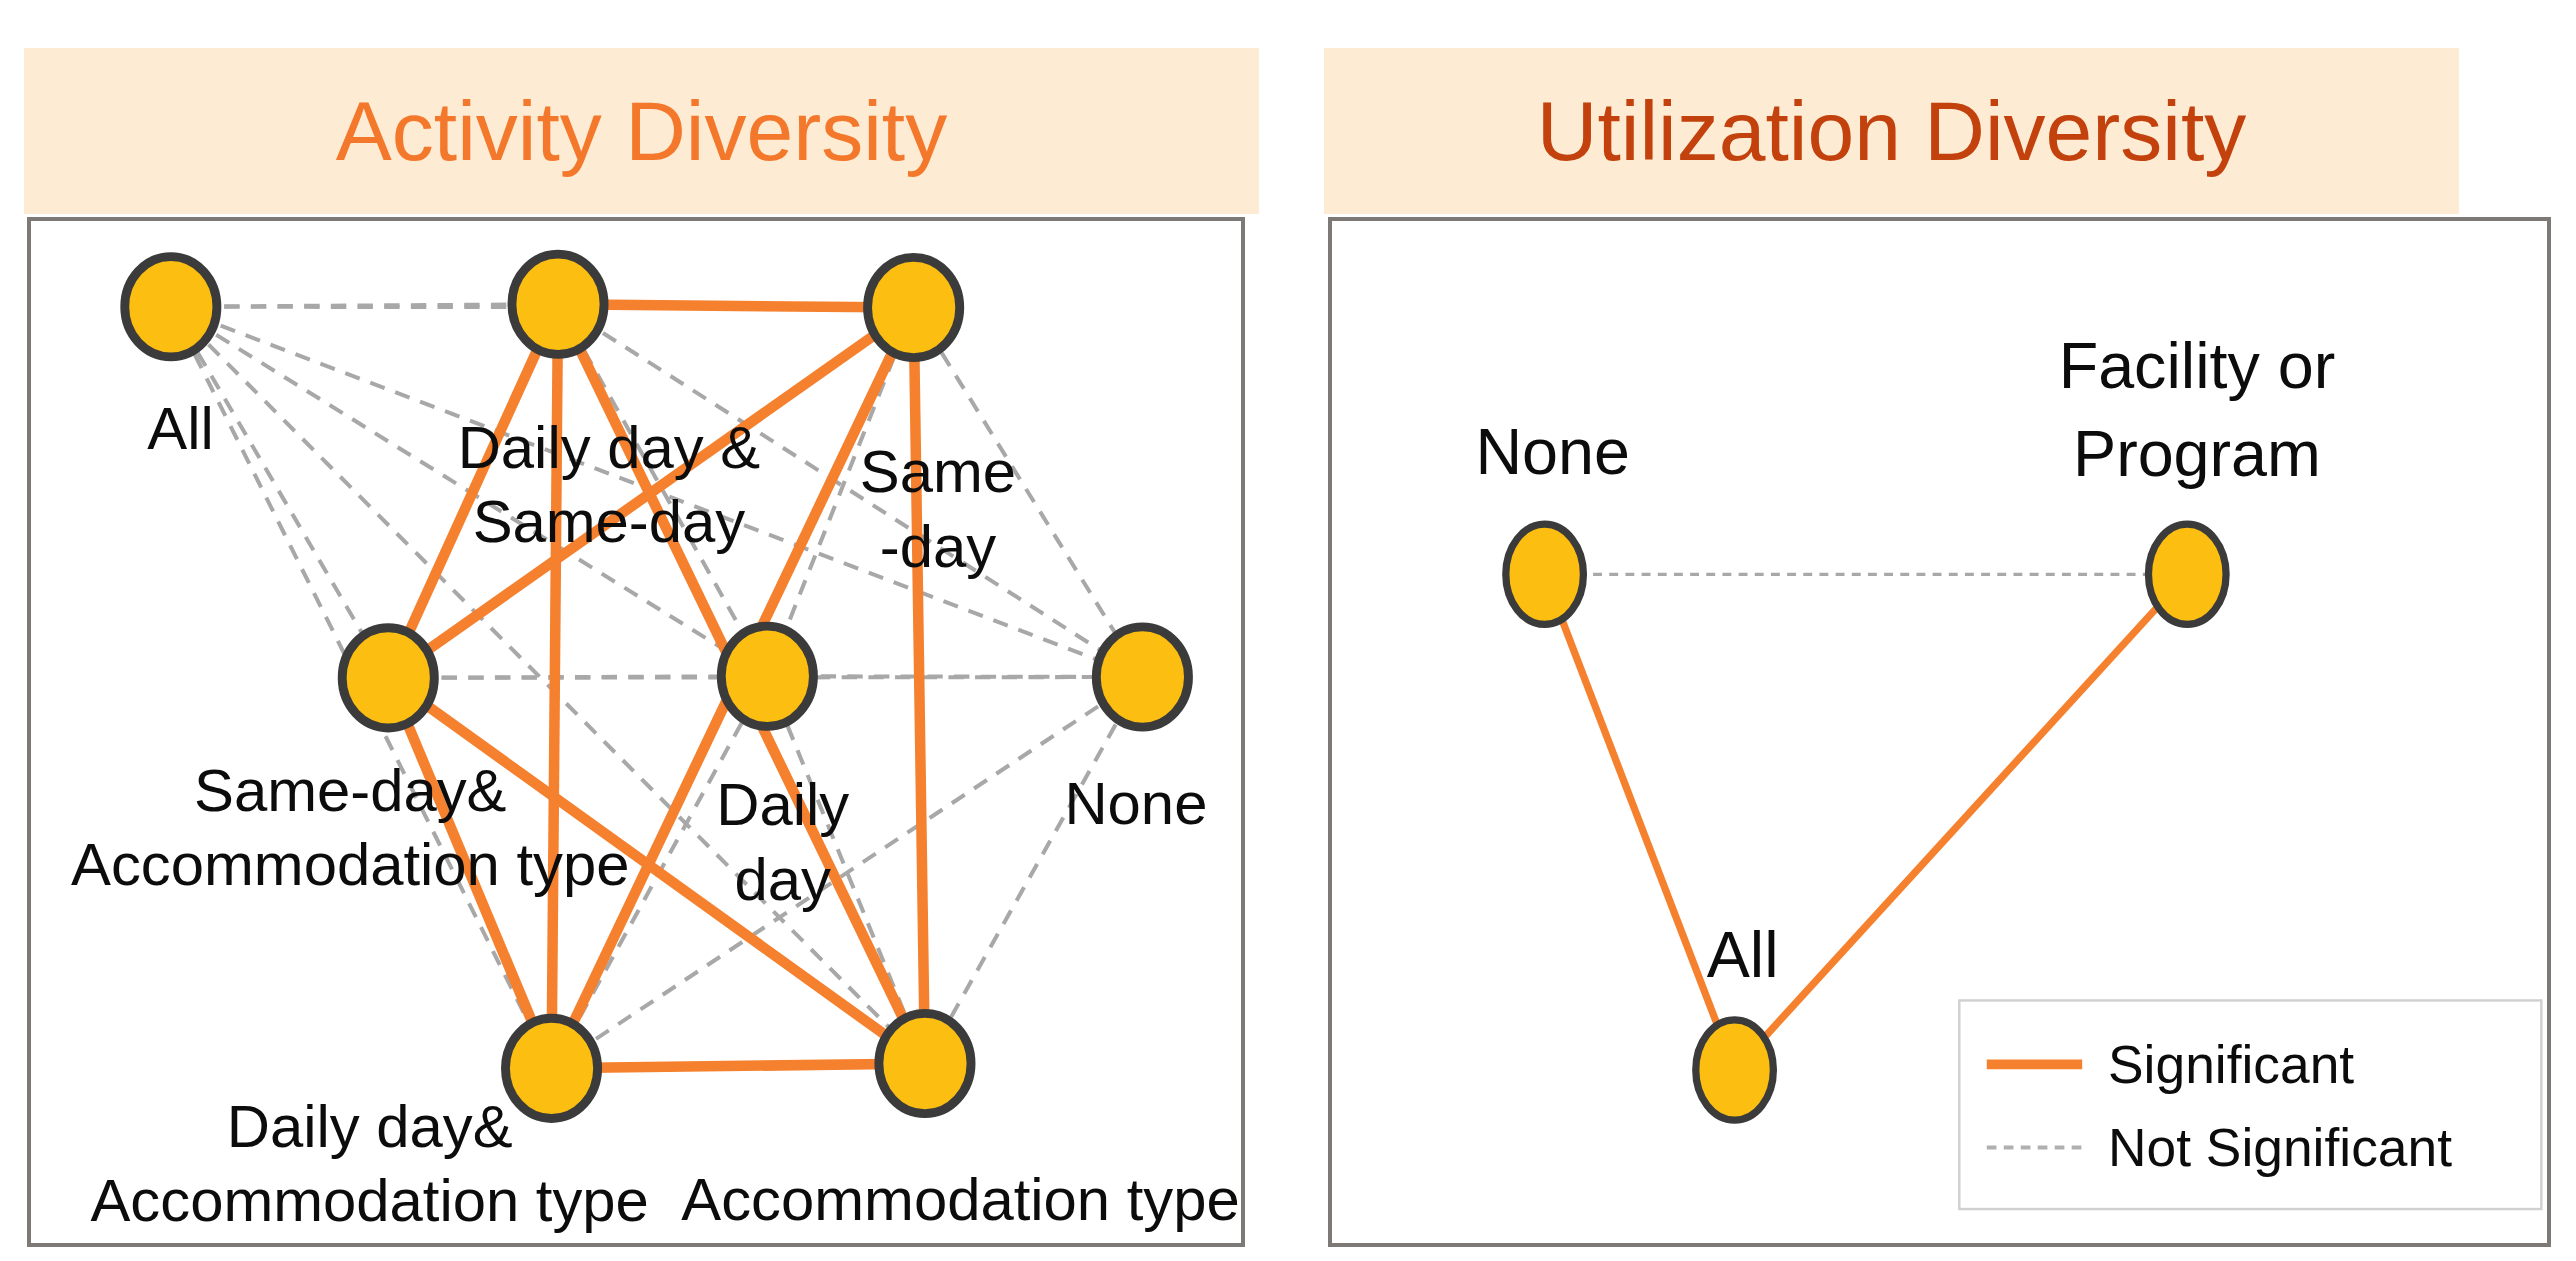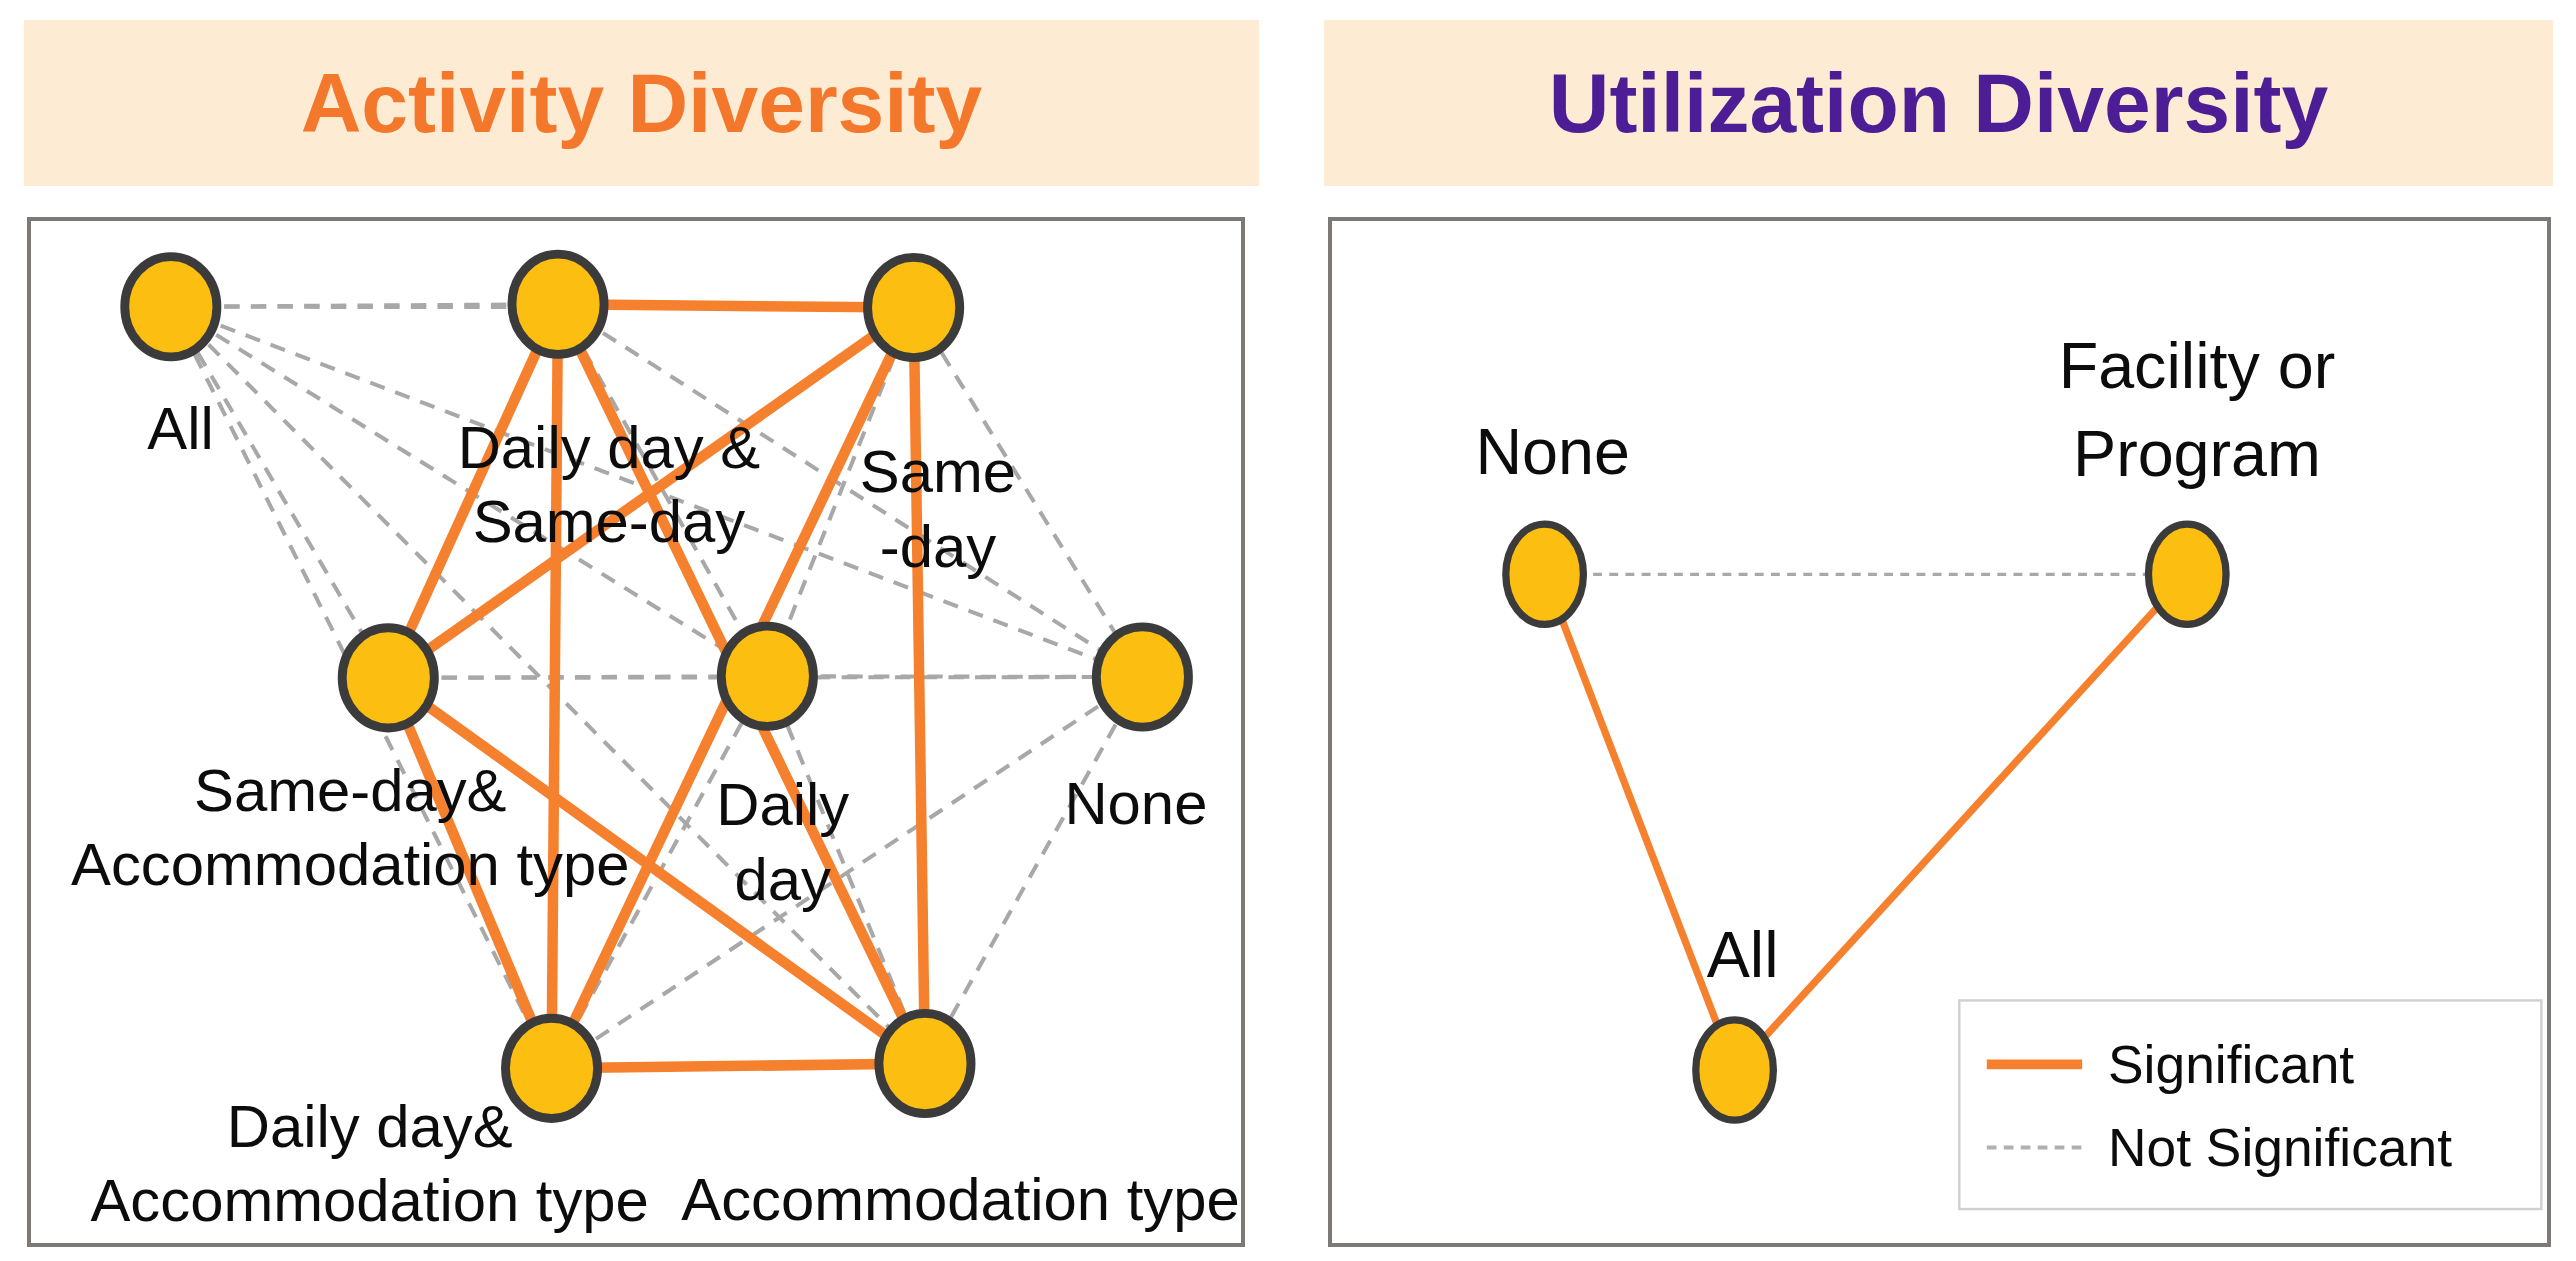--- a/index.html
+++ b/index.html
@@ -1,33 +1,33 @@
 <!DOCTYPE html>
 <html style="font-size:13px"><head>
 <meta charset="utf-8">
 <style>
   html,body{margin:0;padding:0;background:#ffffff;}
   body{width:2576px;height:1261px;position:relative;font-family:"Liberation Sans",sans-serif;}
   .stage{position:absolute;inset:0;background:#ffffff;}
   .header{position:absolute;display:flex;align-items:center;justify-content:center;
-          font-weight:bold;font-size:84px;letter-spacing:0px;}
+          font-weight:normal;font-size:84px;letter-spacing:0px;margin-top:28px;}
   .panel{position:absolute;background:#ffffff;border:4px solid #7d7977;box-sizing:border-box;}
   .panel svg{position:absolute;left:0;top:0;width:100%;height:100%;display:block;}
   svg text{font-family:"Liberation Sans",sans-serif;}
 </style>
 </head>
 <body>
 
 <div class="stage">
 
   <div class="header" id="header-0" style="left: 24px; top: 20px; width: 1235px; height: 166px; background: rgb(253, 235, 211); color: rgb(244, 120, 43);">
     <span>Activity Diversity</span>
   </div>
 
-  <div class="header" id="header-1" style="left: 1324px; top: 20px; width: 1229px; height: 166px; background: rgb(253, 235, 211); color: #4c1d95;">
+  <div class="header" id="header-1" style="left: 1324px; top: 20px; width: 1135px; height: 166px; background: rgb(253, 235, 211); color: #c2410c;">
     <span>Utilization Diversity</span>
   </div>
 
   <div class="panel" style="left: 27px; top: 217px; width: 1218px; height: 1030px; border-color: rgb(125, 121, 119);">
     <svg viewBox="33 268 1497 1264" preserveAspectRatio="none">
         <line x1="206" y1="374" x2="685" y2="371" stroke="#A8A8A8" stroke-width="5" stroke-dasharray="19 14"></line>
         <line x1="206" y1="374" x2="1125" y2="375" stroke="#A8A8A8" stroke-width="5" stroke-dasharray="19 14"></line>
         <line x1="206" y1="374" x2="475" y2="833" stroke="#A8A8A8" stroke-width="5" stroke-dasharray="19 14"></line>
         <line x1="206" y1="374" x2="944" y2="831" stroke="#A8A8A8" stroke-width="5" stroke-dasharray="19 14"></line>
         <line x1="206" y1="374" x2="1408" y2="832" stroke="#A8A8A8" stroke-width="5" stroke-dasharray="19 14"></line>

